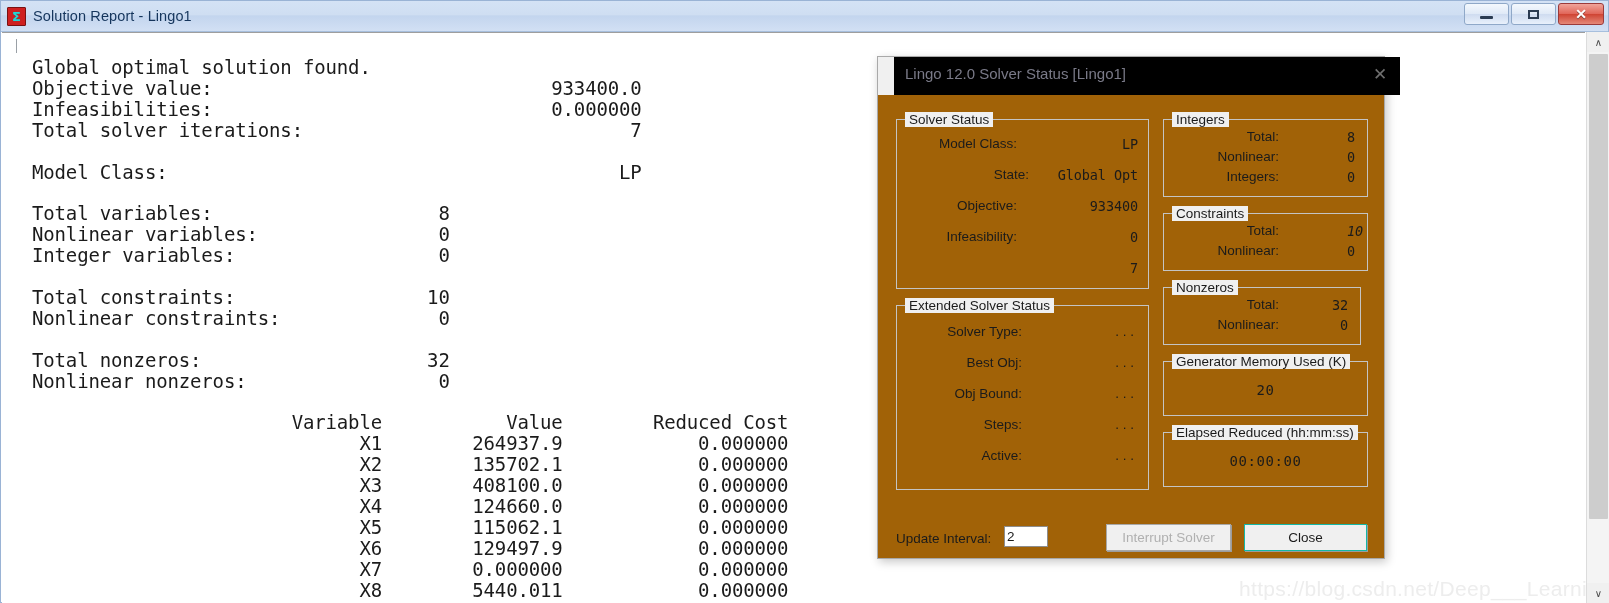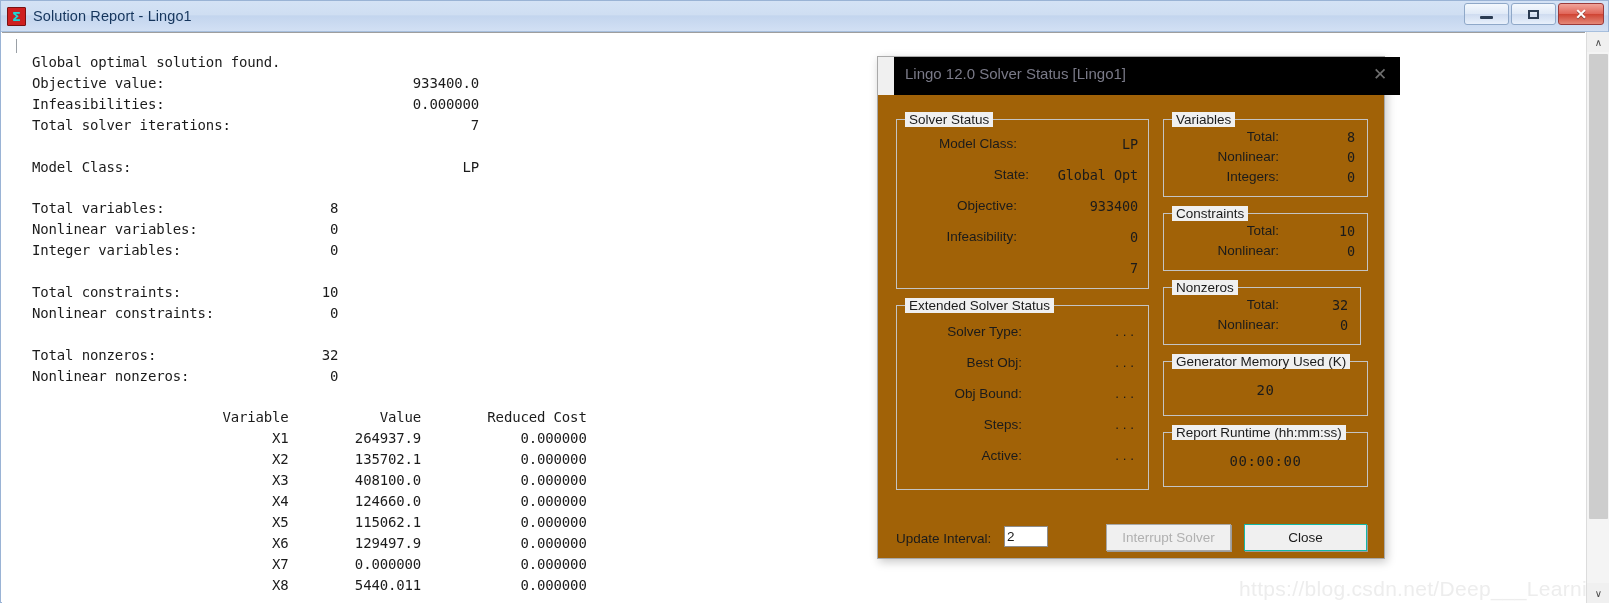--- a/index.html
+++ b/index.html
@@ -122,21 +122,21 @@
     position: absolute;
     left: 14px; top: 6px;
     width: 1px; height: 14px;
     background: #9aa0a6;
   }
   #report-text {
     position: absolute;
     left: 30px;
     top: 5px;
     font-family: "DejaVu Sans Mono", monospace;
-    font-size: 14px;
+    font-size: 19px;
     line-height: 20.9px;
     color: #1b1b1b;
     white-space: pre;
     letter-spacing: -0.15px;
   }
 
   
   #vscroll {
     position: absolute;
     right: 0; top: 0;
@@ -449,40 +449,40 @@
           <span class="lbl" style="left:0; width:125px;">Steps:</span>
           <span class="val" style="right:14px;">.  .  .</span>
         </div>
         <div class="row" style="top:142px;">
           <span class="lbl" style="left:0; width:125px;">Active:</span>
           <span class="val" style="right:14px;">.  .  .</span>
         </div>
       </div>
 
       <div class="group" id="grp-variables">
-        <span class="legend">Variables</span>
+        <span class="legend">Integers</span>
         <div class="row" style="top:9px;">
           <span class="lbl" style="left:0; width:115px;">Total:</span>
           <span class="val mono" style="right:12px;">8</span>
         </div>
         <div class="row" style="top:29px;">
           <span class="lbl" style="left:0; width:115px;">Nonlinear:</span>
           <span class="val mono" style="right:12px;">0</span>
         </div>
         <div class="row" style="top:49px;">
           <span class="lbl" style="left:0; width:115px;">Integers:</span>
           <span class="val mono" style="right:12px;">0</span>
         </div>
       </div>
 
       <div class="group" id="grp-constraints">
         <span class="legend">Constraints</span>
         <div class="row" style="top:9px;">
           <span class="lbl" style="left:0; width:115px;">Total:</span>
-          <span class="val mono" style="right:12px;">10</span>
+          <span class="val mono" style="right:4px;font-style:italic;">10</span>
         </div>
         <div class="row" style="top:29px;">
           <span class="lbl" style="left:0; width:115px;">Nonlinear:</span>
           <span class="val mono" style="right:12px;">0</span>
         </div>
       </div>
 
       <div class="group" id="grp-nonzeros">
         <span class="legend">Nonzeros</span>
         <div class="row" style="top:9px;">
@@ -494,21 +494,21 @@
           <span class="val mono" style="right:12px;">0</span>
         </div>
       </div>
 
       <div class="group" id="grp-genmem">
         <span class="legend">Generator Memory Used (K)</span>
         <span class="center-val" style="top:20px;">20</span>
       </div>
 
       <div class="group" id="grp-runtime">
-        <span class="legend">Report Runtime (hh:mm:ss)</span>
+        <span class="legend">Elapsed Reduced (hh:mm:ss)</span>
         <span class="center-val" style="top:20px;">00:00:00</span>
       </div>
 
       <span id="update-interval-label">Update Interval:</span>
       <input id="update-interval-input" type="text" value="2" style="">
 
       <div class="dlg-button disabled" id="btn-interrupt">Interrupt Solver</div>
       <div class="dlg-button" id="btn-close">Close</div>
 
     </div>

